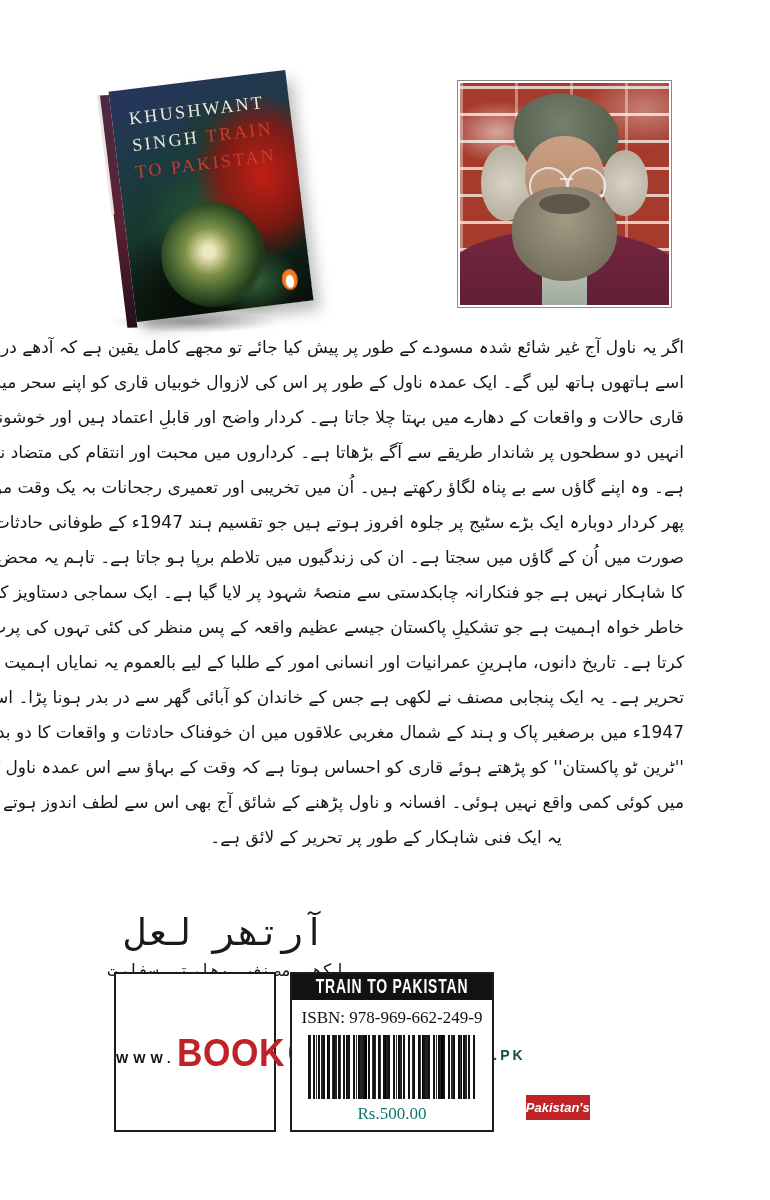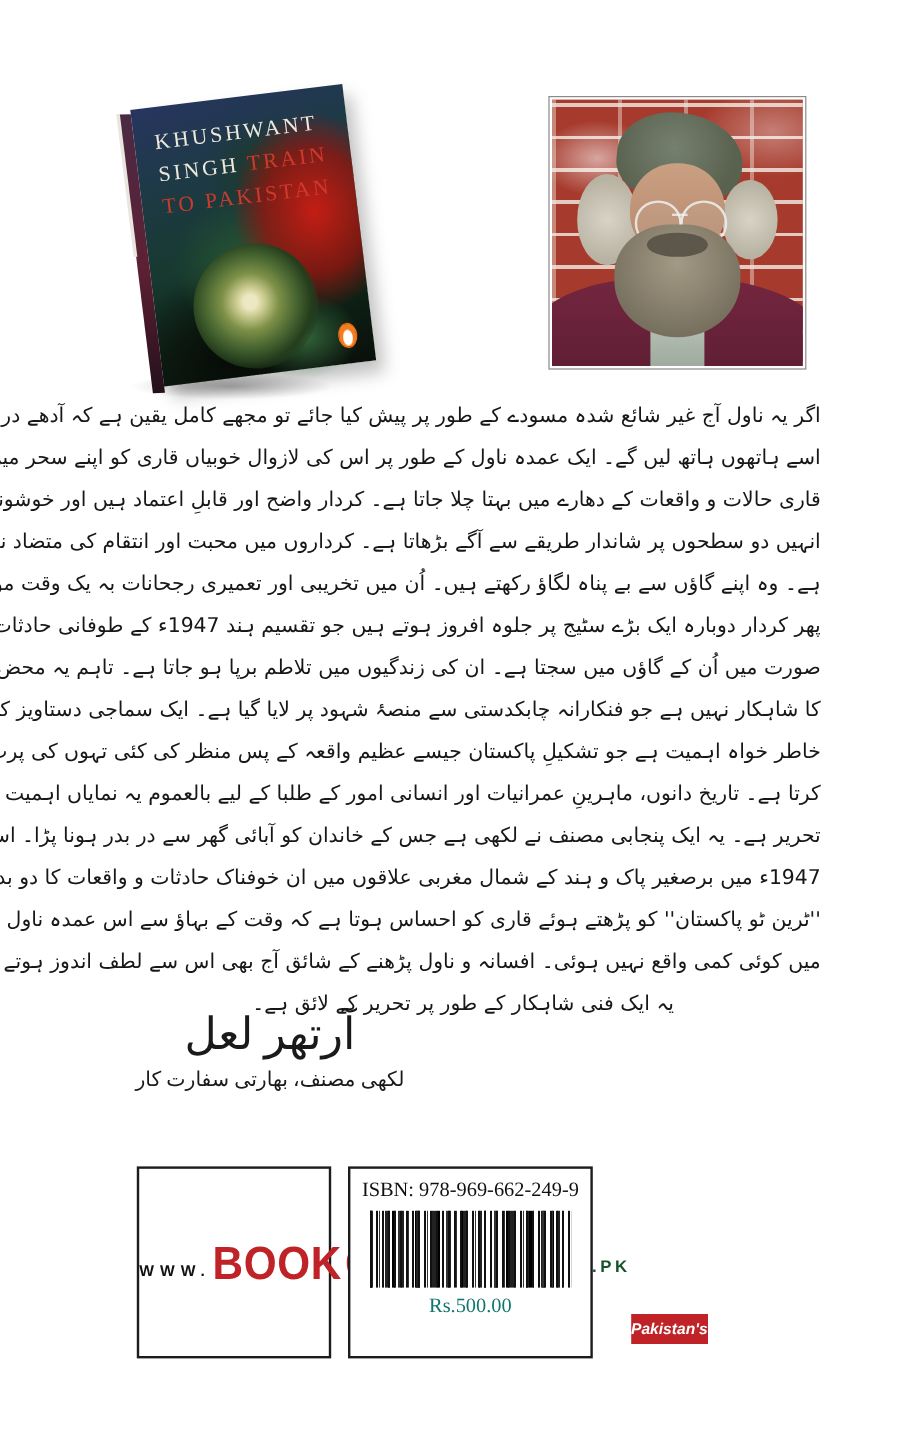--- a/index.html
+++ b/index.html
@@ -72,22 +72,22 @@
   .shirt{left:39%;bottom:0;width:22%;height:24%;background:linear-gradient(180deg,#c2cabf,#9fab9e);
     border-radius:20% 20% 0 0;}
 
   
   .review{position:absolute;left:88px;top:330px;width:596px;direction:rtl;
     font-family:"DejaVu Sans",sans-serif;font-size:17px;color:#171717;}
   .review-line{height:35px;line-height:35px;text-align:justify;text-align-last:justify;
     white-space:nowrap;overflow:visible;}
   .review-line:last-child{text-align-last:center;}
 
-  .signature-block{position:absolute;left:100px;top:840px;width:250px;text-align:center;direction:rtl;
-    font-family:Liberation Serif, serif;color:#1a1a1a;}
+  .signature-block{position:absolute;left:100px;top:912px;width:250px;text-align:center;direction:rtl;
+    font-family:Liberation Mono, monospace;color:#1a1a1a;}
   .signature{font-size:37px;line-height:46px;}
   .signature-title{font-size:17px;line-height:28px;}
 
   
   .logo-box{position:absolute;left:114px;top:972px;width:162px;height:160px;border:2px solid #1c1c1c;
     box-sizing:border-box;background:#fff;display:flex;flex-direction:row;align-items:center;text-align:center;}
   .logo-www{margin-top:12px;font-size:13px;font-weight:bold;letter-spacing:5px;color:#111;}
   .logo-name{font-size:36px;line-height:33px;font-weight:800;color:var(--brand-red,#bf2327);
     transform:scale(0.98,1.08);letter-spacing:0.5px;}
   .logo-domain{margin-top:5px;font-size:14px;font-weight:bold;letter-spacing:3px;color:#14532d;}
@@ -169,18 +169,21 @@
 
   <div class="logo-box">
     <div class="logo-www">WWW.</div>
     <div class="logo-name">BOOK</div>
     <div class="logo-name">CORNER</div>
     <div class="logo-domain">.COM.PK</div>
     <div class="logo-tagline">Pakistan's Biggest Bookstore</div>
   </div>
 
   <div class="barcode-box">
+    <div class="barcode-header">
+      <span>TRAIN TO PAKISTAN</span>
+    </div>
     <div class="barcode-isbn">ISBN: 978-969-662-249-9</div>
     <div class="barcode-bars"></div>
     <div class="barcode-price">Rs.500.00</div>
   </div>
 
 </div>
 
 </body></html>

